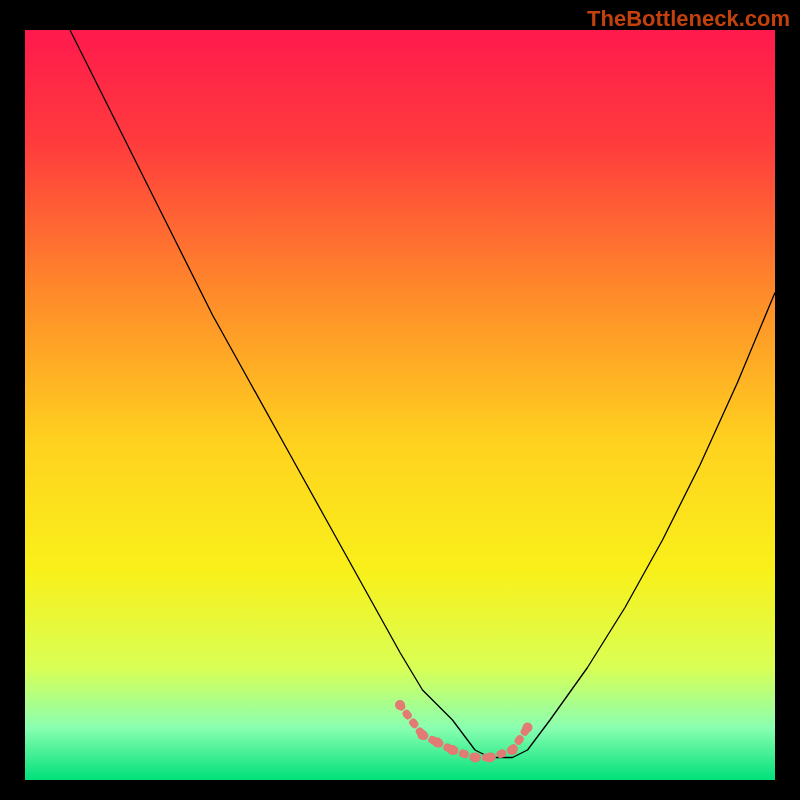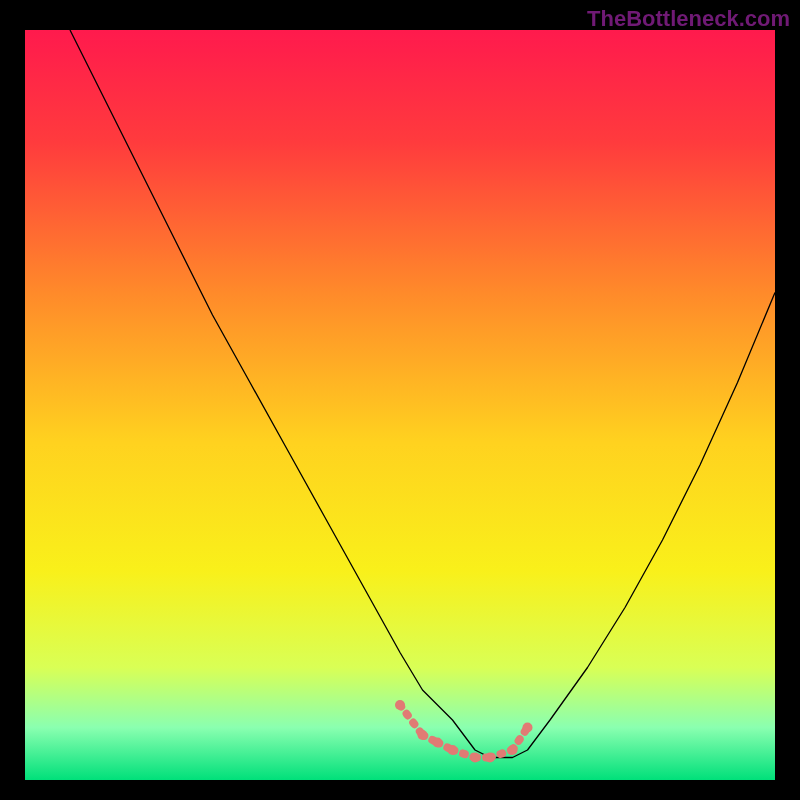--- a/index.html
+++ b/index.html
@@ -13,21 +13,21 @@
   }
   .container {
     position: relative;
     width: 800px;
     height: 800px;
   }
   .watermark {
     position: absolute;
     top: 6px;
     right: 10px;
-    color: #701a75;
+    color: #c2410c;
     font-size: 22px;
     font-weight: 600;
     z-index: 5;
   }
   svg {
     display: block;
   }
 </style>
 </head>
 <body>

